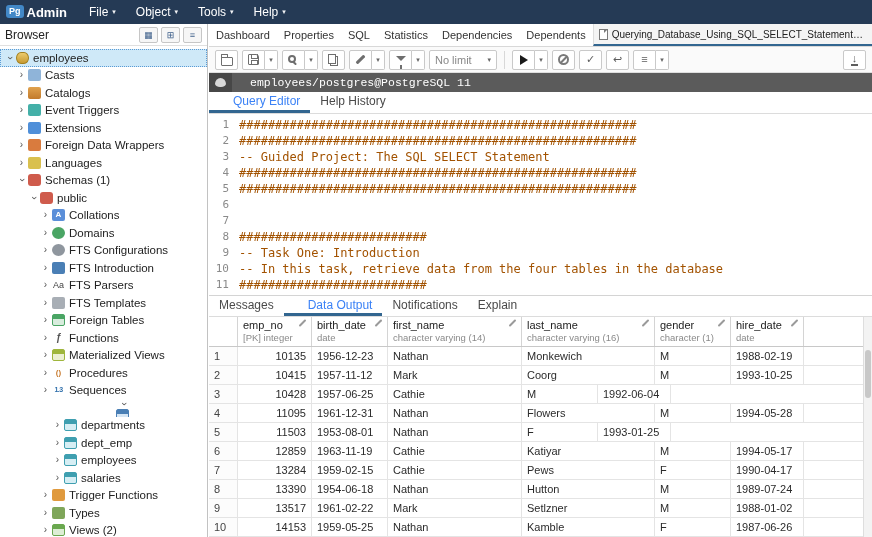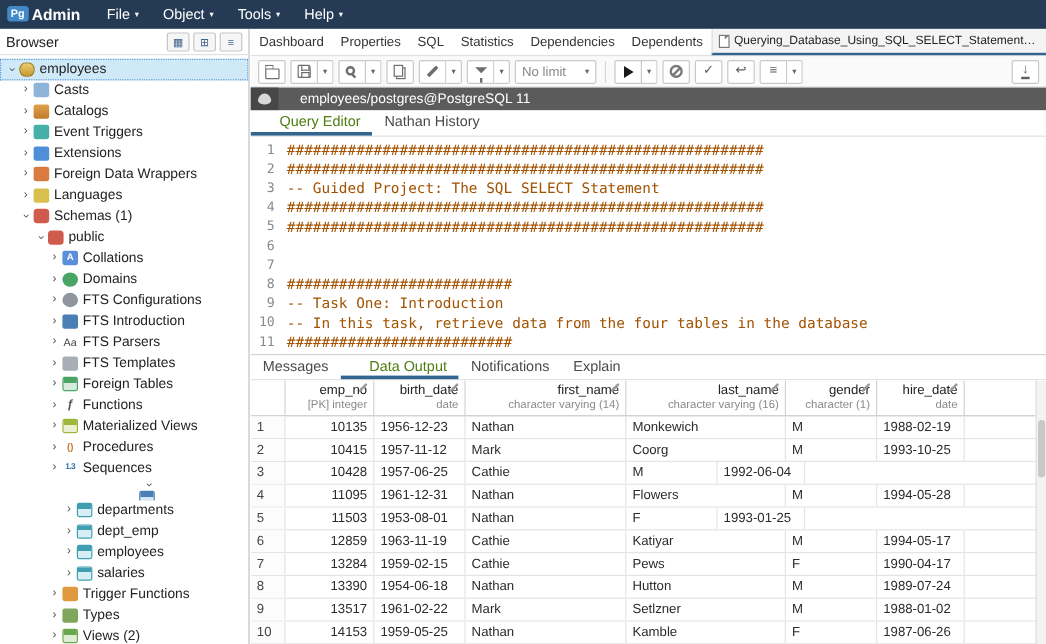--- a/index.html
+++ b/index.html
@@ -89,38 +89,38 @@
   .i-execute{width:0;height:0;border-top:5px solid transparent;border-bottom:5px solid transparent;border-left:8px solid #1a1a1a;}
   .i-cancel{width:11px;height:11px;border:2px solid #7a7a7a;border-radius:50%;}
   .i-cancel::after{content:"";position:absolute;left:-1px;top:3px;width:9px;height:2px;background:#7a7a7a;transform:rotate(-45deg);}
   .glyph-ic{font-size:11px;color:#5d5d5d;}
   .glyph-download{border-bottom:2px solid #5d5d5d;padding:0 1px;}
 
   
   .connbar{height:19px;flex:none;background:#5b5b5b;display:flex;align-items:center;color:#fff;font-size:11.5px;}
   .conn-ic{width:23px;height:19px;background:#474747;display:flex;align-items:center;justify-content:center;flex:none;}
   .conn-db{width:11px;height:9px;background:#d8d8d8;border-radius:50% 50% 45% 45%/65% 65% 35% 35%;}
-  .conn-text{padding-left:18px;}
+  .conn-text{padding-left:18px;font-family:Liberation Mono, monospace;}
 
   
   .etabs{height:22px;flex:none;display:flex;align-items:stretch;border-bottom:1px solid #dcdcdc;background:#fff;}
   .etab{display:flex;align-items:center;padding:0 10px;font-size:12px;color:#4a4a4a;cursor:default;border-bottom:3px solid transparent;}
-  .etab.active{color:#4d7c0f;border-bottom-color:#326690;padding-left:24px;}
+  .etab.active{color:#3b82f6;border-bottom-color:#326690;padding-left:24px;}
   .outtabs{border-top:1px solid #d4d4d4;}
 
   
   .editor{height:181px;flex:none;background:#fff;font-family:"DejaVu Sans Mono","Liberation Mono",monospace;font-size:12px;padding-top:3px;overflow:hidden;cursor:text;}
   .eline{height:16px;line-height:16px;display:flex;white-space:pre;}
   .lnum{width:30px;flex:none;text-align:right;padding-right:10px;color:#8a8a8a;font-size:11px;}
   .ltext{color:#a25200;}
 
   
   .grid{flex:1;position:relative;font-size:11px;overflow:hidden;background:#fff;}
   .g-header{display:flex;height:30px;border-bottom:1px solid #c8c8c8;background:#fff;}
-  .g-hcell{flex:none;border-right:1px solid #d4d4d4;padding:2px 5px;position:relative;overflow:hidden;text-align:right;}
+  .g-hcell{flex:none;border-right:1px solid #d4d4d4;padding:2px 5px;position:relative;overflow:hidden;}
   .g-hname{font-size:11px;color:#222;line-height:13px;white-space:nowrap;}
   .g-htype{font-size:9.5px;color:#8a8a8a;line-height:11px;white-space:nowrap;}
   .i-pencil-sm{position:absolute;top:5px;right:4px;width:9px;height:2px;background:#9a9a9a;border-radius:1px;transform:rotate(-45deg);}
   .g-row{display:flex;height:19px;border-bottom:1px solid #e4e4e4;}
   .g-cell{flex:none;border-right:1px solid #e4e4e4;padding:0 5px;display:flex;align-items:center;overflow:hidden;white-space:nowrap;color:#2b2b2b;}
   .g-cell.num{justify-content:flex-end;}
   .g-rownum{color:#444;background:#fcfcfc;}
   .g-fill{flex:1;border-right:none;}
   .g-scroll{position:absolute;top:0;right:0;bottom:0;width:9px;background:#f3f3f3;border-left:1px solid #dedede;}
   .g-thumb{position:absolute;top:33px;right:1px;width:6px;height:48px;background:#c8c8c8;border-radius:3px;}
@@ -401,21 +401,21 @@
         </div>
       </div>
     <div class="connbar">
       <span class="conn-ic">
           <span class="conn-db"></span>
         </span>
       <span class="conn-text" data-bind="connection.label">employees/postgres@PostgreSQL 11</span>
     </div>
     <div class="etabs">
         <div class="etab active" data-bind="editor_tabs.0.label">Query Editor</div>
-        <div class="etab" data-bind="editor_tabs.1.label">Nathan History</div>
+        <div class="etab" data-bind="editor_tabs.1.label">Help History</div>
       </div>
     <div class="editor">
         <div class="eline"><span class="lnum" data-bind="editor.lines.0.n">1</span><span class="ltext" data-bind="editor.lines.0.t">#######################################################</span></div>
         <div class="eline"><span class="lnum" data-bind="editor.lines.1.n">2</span><span class="ltext" data-bind="editor.lines.1.t">#######################################################</span></div>
         <div class="eline"><span class="lnum" data-bind="editor.lines.2.n">3</span><span class="ltext" data-bind="editor.lines.2.t">-- Guided Project: The SQL SELECT Statement</span></div>
         <div class="eline"><span class="lnum" data-bind="editor.lines.3.n">4</span><span class="ltext" data-bind="editor.lines.3.t">#######################################################</span></div>
         <div class="eline"><span class="lnum" data-bind="editor.lines.4.n">5</span><span class="ltext" data-bind="editor.lines.4.t">#######################################################</span></div>
         <div class="eline"><span class="lnum" data-bind="editor.lines.5.n">6</span><span class="ltext" data-bind="editor.lines.5.t"></span></div>
         <div class="eline"><span class="lnum" data-bind="editor.lines.6.n">7</span><span class="ltext" data-bind="editor.lines.6.t"></span></div>
         <div class="eline"><span class="lnum" data-bind="editor.lines.7.n">8</span><span class="ltext" data-bind="editor.lines.7.t">##########################</span></div>

